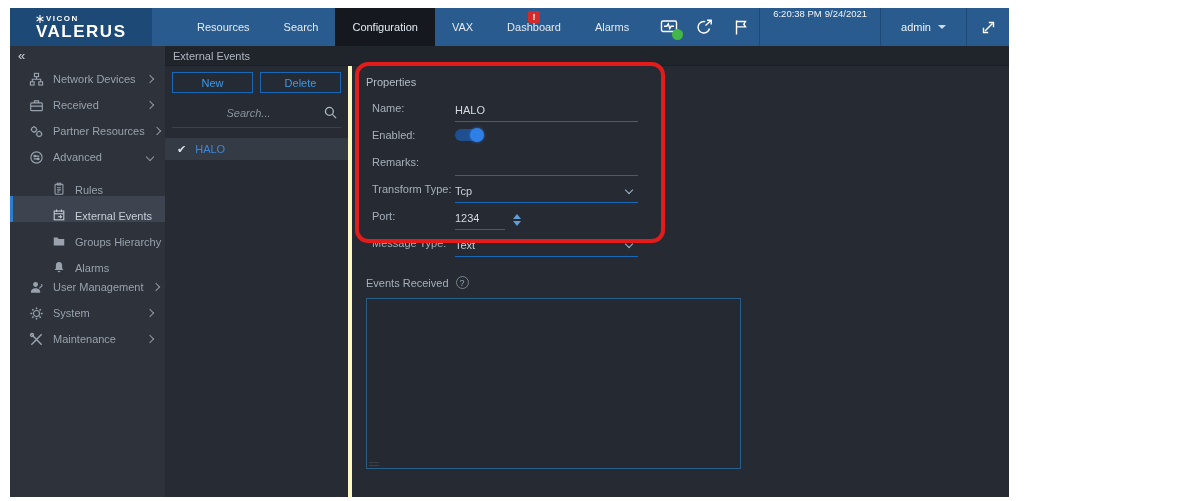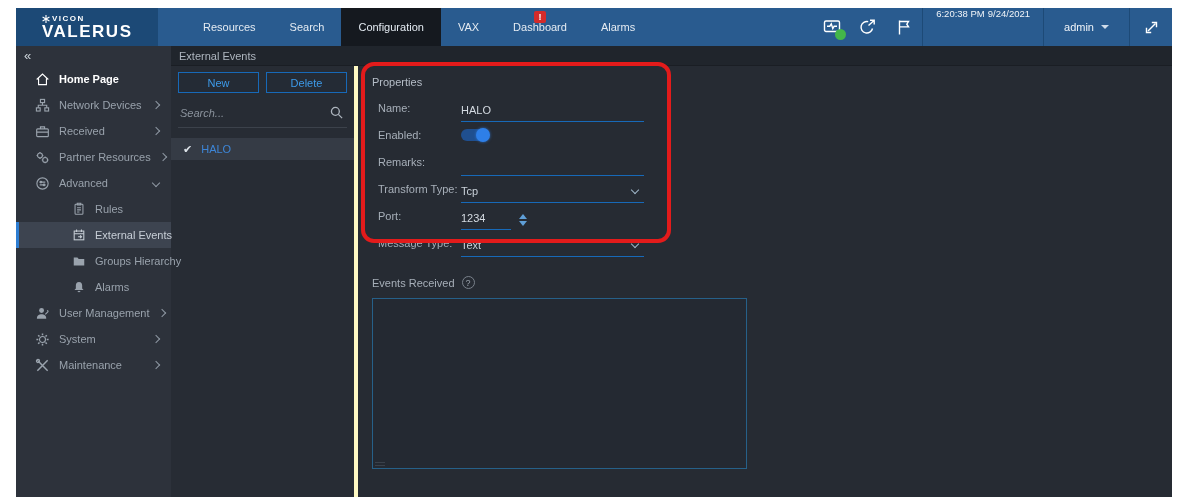--- a/index.html
+++ b/index.html
@@ -1,17 +1,17 @@
 <!DOCTYPE html>
 <html><head>
 <meta charset="utf-8">
 <style>
   * { box-sizing: border-box; margin: 0; padding: 0; }
   html,body { width:1190px; height:501px; background:#ffffff; font-family:"Liberation Sans", sans-serif; overflow:hidden; }
-  .app { position:absolute; left:16px; top:8px; width:1156px; height:489px; background:#f9a8d4; overflow:hidden; }
+  .app { position:absolute; left:10px; top:8px; width:999px; height:489px; background:#f9a8d4; overflow:hidden; }
 
   
   .topbar { height:38px; background:#295b8f; display:flex; align-items:stretch; color:#eef3f8; }
   .brand { width:142px; background:#1c4976; display:flex; flex-direction:column; justify-content:center; padding-left:26px; flex:none; }
   .brand-top { display:flex; align-items:center; gap:2px; font-size:8px; font-weight:bold; letter-spacing:1.5px; color:#fff; }
   .brand-name { font-size:17px; font-weight:bold; letter-spacing:1.5px; color:#fff; line-height:1; }
   .menu { display:flex; align-items:stretch; margin-left:28px; }
   .menu-item { padding:0 17px; display:flex; align-items:center; font-size:11px; position:relative; cursor:pointer; color:#e4ebf2; }
   .menu-item.active { background:#15191f; }
   .alert-badge { position:absolute; top:3px; left:50%; transform:translateX(-50%); width:12px; height:12px; background:#d32b2b; border-radius:2px; color:#fff; font-size:9px; font-weight:bold; display:flex; align-items:center; justify-content:center; }
@@ -23,40 +23,40 @@
   .admin-box { padding:0 20px; display:flex; align-items:center; gap:7px; font-size:11px; border-right:1px solid #1d4a77; cursor:pointer; }
   .caret-down { width:0; height:0; border-left:4px solid transparent; border-right:4px solid transparent; border-top:4px solid #cfdcea; }
   .expand-btn { width:42px; }
 
   
   .main { display:flex; height:451px; }
   .sidebar { width:155px; background:#2d323b; flex:none; }
   .collapse-row { height:20px; padding:3px 0 0 8px; color:#cdd4db; font-size:13px; cursor:pointer; line-height:1; }
   .side-item { height:26px; display:flex; align-items:center; gap:9px; padding-left:19px; color:#99a2ac; font-size:11px; position:relative; cursor:pointer; white-space:nowrap; }
   .side-item svg { stroke:#9aa3ad; fill:none; stroke-width:1.2; flex:none; }
-  .side-item.sub { padding-left:56px; }
+  .side-item.sub { padding-left:42px;align-items:flex-end; }
   .side-item.selected { background:#3d4450; color:#c7ced6; }
   .side-item.selected::before { content:''; position:absolute; left:0; top:0; bottom:0; width:3px; background:#2d7dd2; }
   .side-item.selected svg { stroke:#c7ced6; }
   .side-item.home { color:#ffffff; font-weight:bold; }
   .side-item.home svg { stroke:#ffffff; }
   .chev { width:6px; height:6px; border-top:1.5px solid #8f98a3; border-right:1.5px solid #8f98a3; flex:none; }
   .chev-r { transform:rotate(45deg); margin:0 12px 0 auto; }
   .chev-d { transform:rotate(135deg); margin:0 12px 0 auto; }
 
   .content { flex:1; display:flex; flex-direction:column; background:#262b33; min-width:0; }
   .content-title { height:20px; background:#20252c; color:#aeb6bf; font-size:11px; padding-left:8px; display:flex; align-items:center; border-bottom:1px solid #1a1e24; flex:none; }
   .content-body { flex:1; display:flex; min-height:0; }
 
   
   .list-panel { width:187px; flex:none; background:#272c34; border-right:4px solid #fef9c3; padding:6px 7px 0 7px; }
   .btn-row { display:flex; gap:7px; }
   .btn { flex:1; height:21px; border:1px solid #1769b8; color:#3d9ae8; background:rgba(20,40,60,0.15); font-size:11px; display:flex; align-items:center; justify-content:center; cursor:pointer; }
   .search-row { margin-top:9px; display:flex; align-items:center; border-bottom:1px solid #3c424b; padding:3px 3px 7px 2px; }
-  .search-input { flex:1; background:transparent; border:none; outline:none; color:#9aa2ac; font-style:italic; font-size:11px; width:100px; }
+  .search-input { flex:1; background:transparent; border:none; outline:none; color:#9aa2ac; font-style:italic; font-size:11px; width:100px;text-align:center; }
   .search-input::placeholder { color:#8b939d; }
   .search-row svg { stroke:#aeb6bf; fill:none; stroke-width:1.4; flex:none; cursor:pointer; }
   .list-item { margin:10px -7px 0 -7px; height:22px; background:#353b45; display:flex; align-items:center; gap:9px; padding:0 0 0 12px; font-size:11px; cursor:pointer; }
   .check-glyph { color:#dde3e9; font-size:11px; }
   .list-item-label { color:#3d86d8; }
 
   
   .props-panel { flex:1; position:relative; padding:7px 0 0 14px; min-width:0; }
   .red-annotation { position:absolute; left:3px; top:-4px; width:310px; height:181px; border:4px solid #e31b1b; border-radius:13px; pointer-events:none; z-index:5; }
   .props-title { font-size:11px; color:#b6bec8; margin:3px 0 9px 0; }
@@ -151,26 +151,20 @@
         </svg>
       </div>
     </div>
   </header>
 
   <div class="main">
 
     <aside class="sidebar">
       <div class="collapse-row"><span>«</span></div>
 
-      <div class="side-item home">
-        <svg width="15" height="15" viewBox="0 0 16 16">
-            <path d="M1.8 8 L8 2.2 L14.2 8 M3.8 7 V13.5 H12.2 V7"></path>
-          </svg>
-        <span>Home Page</span>
-      </div>
 
       <div class="side-item">
         <svg width="15" height="15" viewBox="0 0 16 16">
             <rect x="5.8" y="1.5" width="4.4" height="3.4"></rect>
             <rect x="1.5" y="10.5" width="4" height="3.4"></rect>
             <rect x="10.5" y="10.5" width="4" height="3.4"></rect>
             <path d="M8 4.9 V7.7 M3.5 10.5 V7.7 H12.5 V10.5"></path>
           </svg>
         <span>Network Devices</span>
         <span class="chev chev-r"></span>

